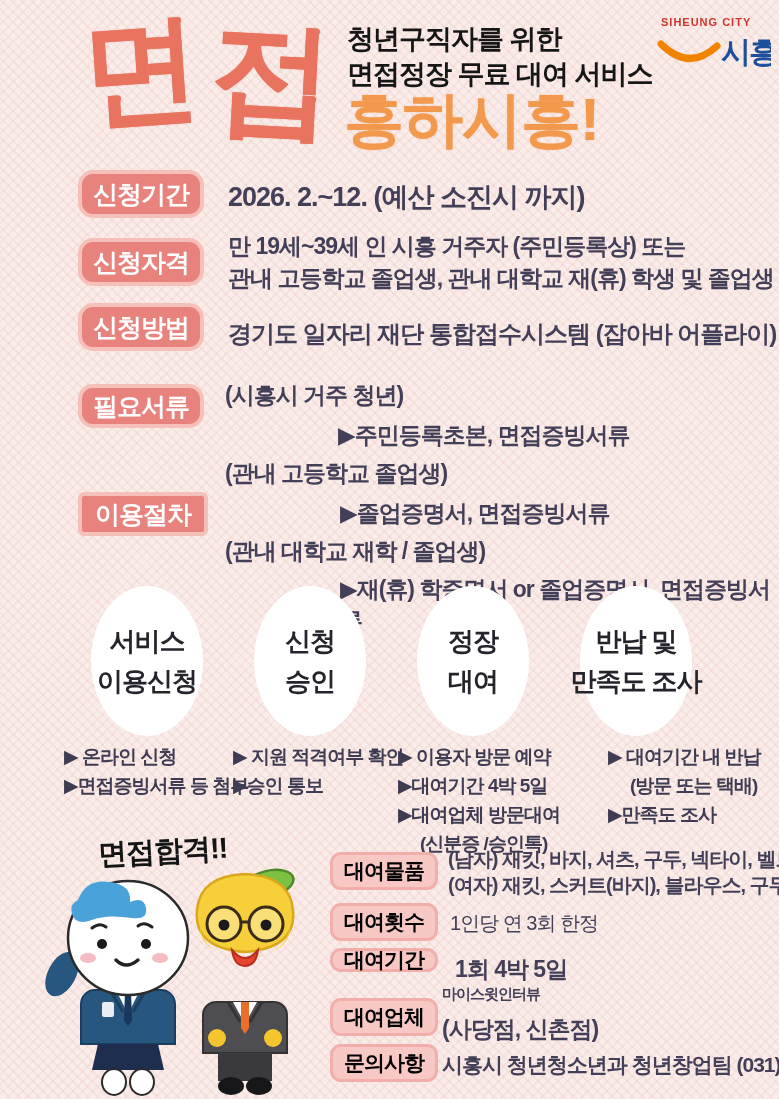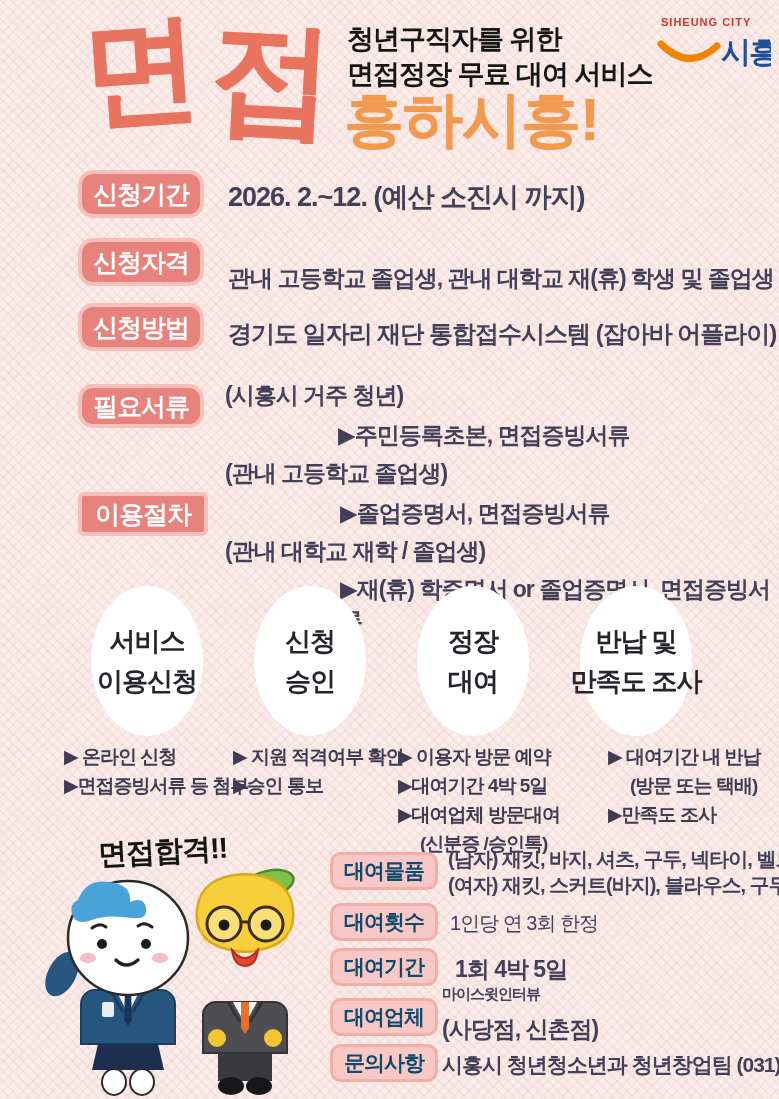--- a/index.html
+++ b/index.html
@@ -19,21 +19,21 @@
   .big-title .t2{font-size:124px;transform:rotate(3deg);margin-left:10px;margin-top:6px;}
   .subtitle{left:347px;top:22px;color:#161616;font-weight:900;font-size:27px;line-height:35px;letter-spacing:-1px;}
   .accent{left:344px;top:80px;color:#f2994d;font-weight:900;font-size:60px;letter-spacing:-1px;
     text-shadow:0 0 1px #f2994d;}
   .logo{right:8px;top:10px;width:122px;height:72px;}
   
   .badge{position:absolute;display:flex;align-items:center;justify-content:center;
     background:#e8827c;border:4px solid #f5c0ba;border-radius:15px;color:#fff;
     font-weight:900;font-size:25px;letter-spacing:-1px;box-sizing:border-box;}
   .badge-light{position:absolute;display:flex;align-items:center;justify-content:center;
-    background:#f8c9c4;border:3px solid #f2afa9;border-radius:11px;color:#0c4a6e;
+    background:#f8c9c4;border:3px solid #f2afa9;border-radius:11px;color:#000000;
     font-weight:900;font-size:21px;letter-spacing:-1px;box-sizing:border-box;}
   
   .content{color:#443f58;font-weight:800;letter-spacing:-1px;}
   .line1{font-size:27px;}
   .line2{font-size:23px;line-height:32px;}
   .docline{font-size:23px;color:#443f58;font-weight:800;letter-spacing:-1px;}
   
   .circle{position:absolute;width:112px;height:150px;background:#fff;border-radius:50%;
     display:flex;flex-direction:column;align-items:center;justify-content:center;
     color:#25242c;font-weight:900;font-size:26px;line-height:40px;letter-spacing:-1px;
@@ -65,20 +65,21 @@
       <text x="12" y="16" font-size="11" font-weight="bold" fill="#d0342c" letter-spacing="1">SIHEUNG CITY</text>
       <path d="M12,34 Q40,62 68,36" fill="none" stroke="#f08300" stroke-width="7" stroke-linecap="round"></path>
       <text x="72" y="52" font-size="30" font-weight="900" fill="#1c4f9c" letter-spacing="-2">시흥</text>
     </svg>
   </div>
 
   <div class="badge" style="left:78px;top:170px;width:126px;height:48px;">신청기간</div>
   <div class="abs content line1" style="left:228px;top:179px;">2026. 2.~12. (예산 소진시 까지)</div>
 
   <div class="badge" style="left:78px;top:238px;width:126px;height:48px;">신청자격</div>
+  <div class="abs content line2" style="left:228px;top:230px;">만 19세~39세 인 시흥 거주자 (주민등록상) 또는</div>
   <div class="abs content line2" style="left:228px;top:262px;">관내 고등학교 졸업생, 관내 대학교 재(휴) 학생 및 졸업생</div>
 
   <div class="badge" style="left:78px;top:303px;width:126px;height:48px;">신청방법</div>
   <div class="abs content line2" style="left:228px;top:318px;font-size:24px;">경기도 일자리 재단 통합접수시스템 (잡아바 어플라이)</div>
 
   <div class="badge" style="left:78px;top:384px;width:126px;height:44px;">필요서류</div>
 
   <div class="abs docline" style="left:338px;top:420px;">▶주민등록초본, 면접증빙서류</div>
   <div class="abs docline" style="left:225px;top:380px;">(시흥시 거주 청년)</div>
   <div class="abs docline" style="left:225px;top:458px;">(관내 고등학교 졸업생)</div>
@@ -176,21 +177,21 @@
     </svg>
   </div>
 
   <div class="badge-light" style="left:330px;top:852px;width:108px;height:38px;">대여물품</div>
   <div class="abs detail-line" style="left:448px;top:846px;font-size:20px;">(남자) 재킷, 바지, 셔츠, 구두, 넥타이, 벨트</div>
   <div class="abs detail-line" style="left:448px;top:872px;font-size:20px;">(여자) 재킷, 스커트(바지), 블라우스, 구두</div>
 
   <div class="badge-light" style="left:330px;top:903px;width:108px;height:38px;">대여횟수</div>
   <div class="abs detail-line" style="left:450px;top:910px;font-size:20px;font-weight:400;">1인당 연 3회 한정</div>
 
-  <div class="badge-light" style="left:330px;top:948px;width:108px;height:38px;">대여기간</div>
+  <div class="badge-light" style="left:330px;top:948px;width:108px;height:24px;">대여기간</div>
   <div class="abs detail-line" style="left:455px;top:954px;font-size:23px;font-weight:800;">1회 4박 5일</div>
 
   <div class="badge-light" style="left:330px;top:998px;width:108px;height:38px;">대여업체</div>
   <div class="abs detail-line" style="left:442px;top:985px;font-size:15px;">마이스윗인터뷰</div>
   <div class="abs detail-line" style="left:442px;top:1014px;font-size:23px;">(사당점, 신촌점)</div>
 
   <div class="badge-light" style="left:330px;top:1044px;width:108px;height:38px;">문의사항</div>
   <div class="abs detail-line" style="left:442px;top:1051px;font-size:21px;font-weight:800;">시흥시 청년청소년과 청년창업팀 (031)310 – 2520</div>
 
 </div>

